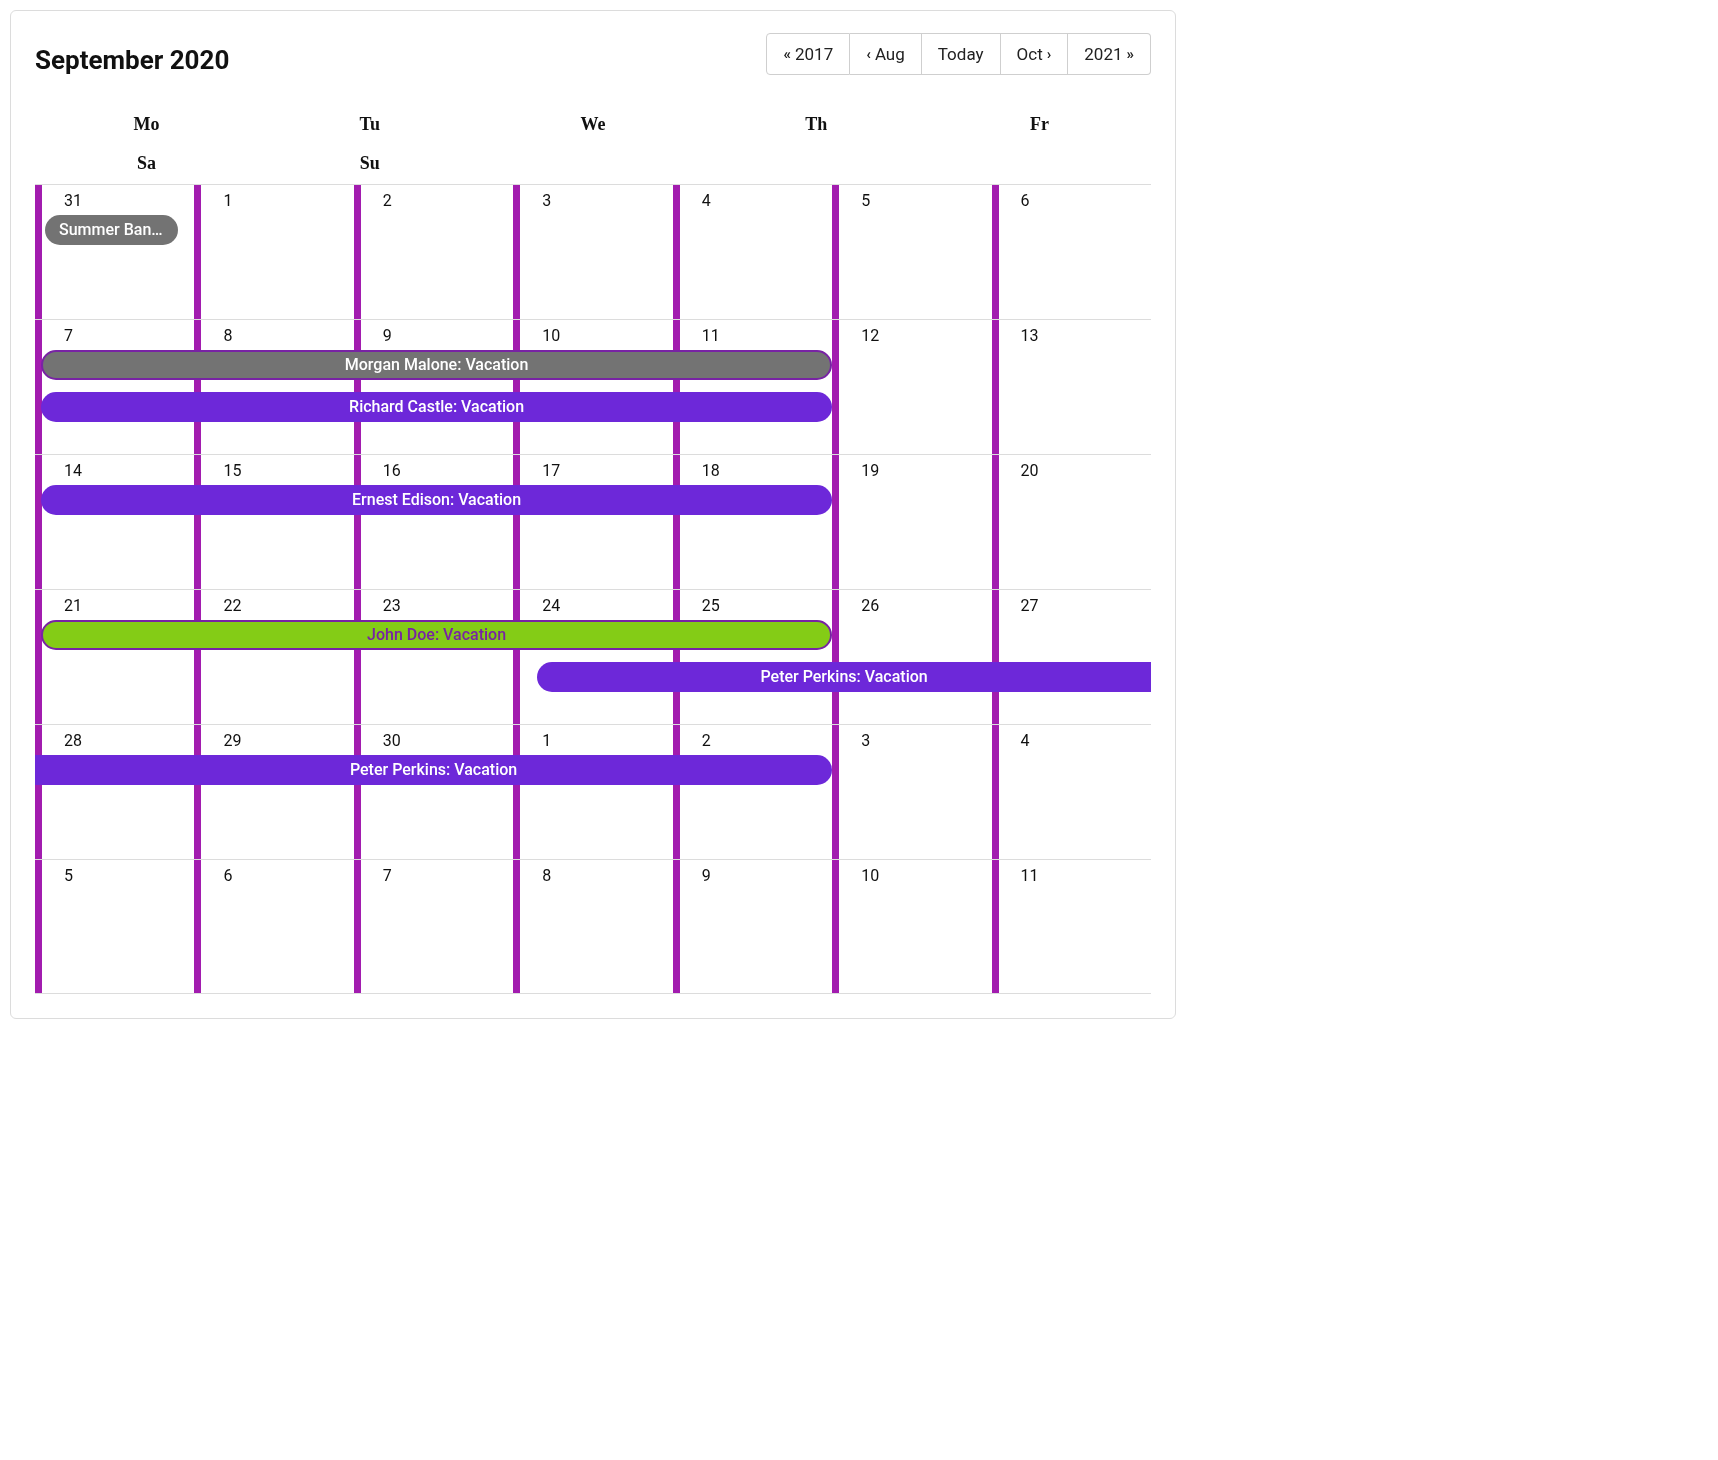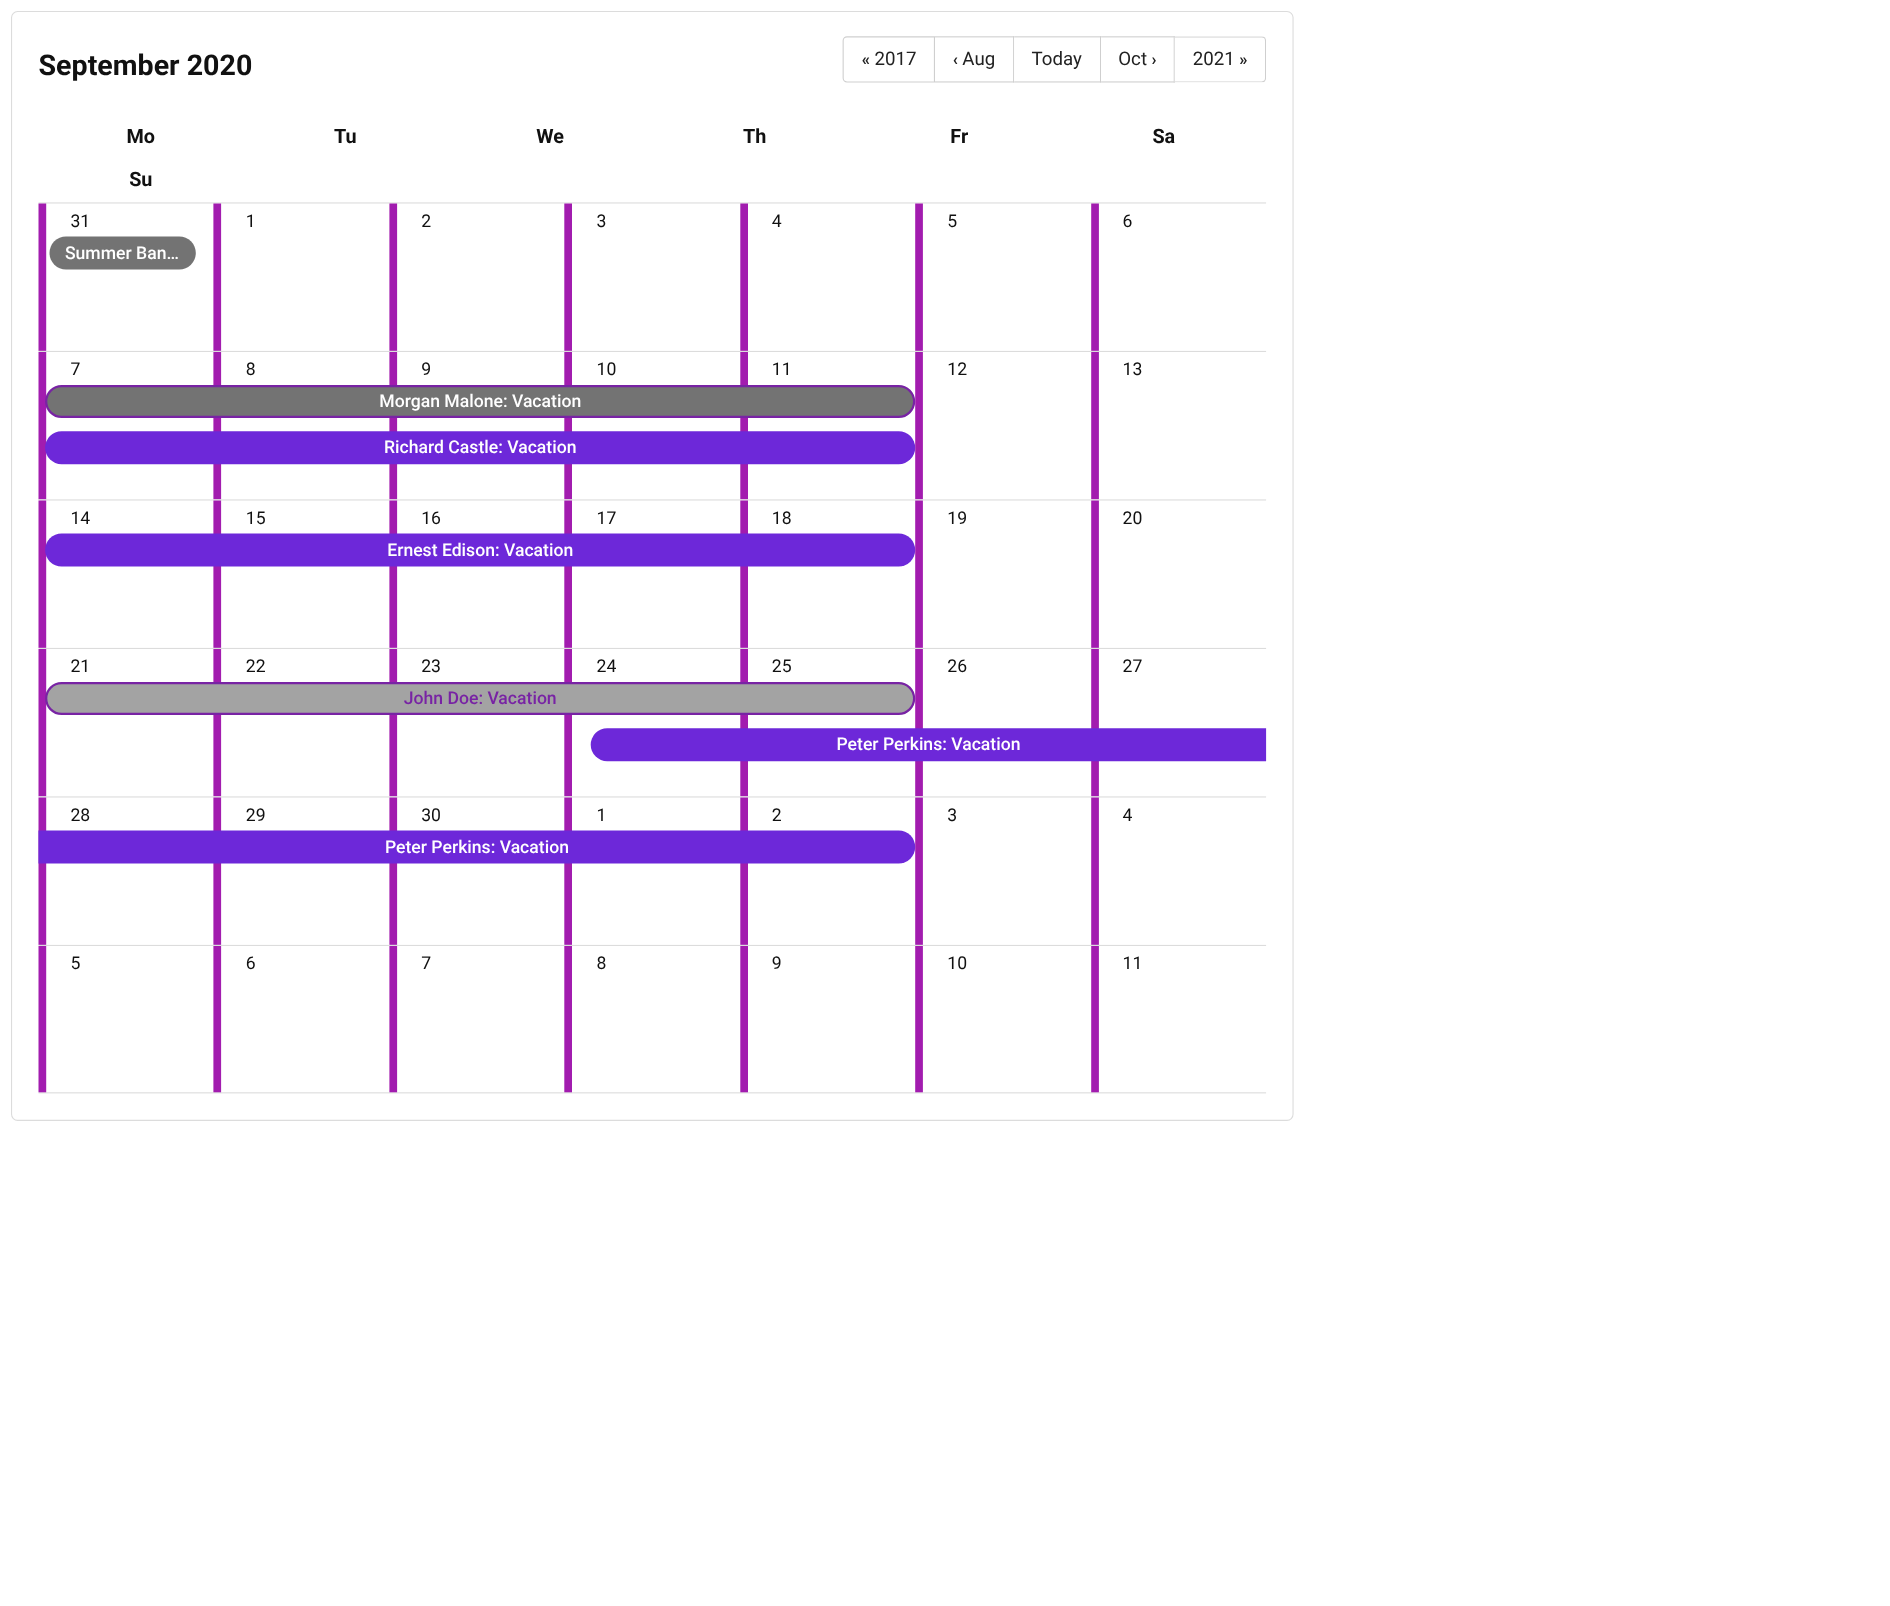--- a/index.html
+++ b/index.html
@@ -46,21 +46,22 @@
   .nav-btn:first-child { border-top-left-radius: 4px; border-bottom-left-radius: 4px; }
   .nav-btn:last-child { border-top-right-radius: 4px; border-bottom-right-radius: 4px; }
   .nav-btn .chev { font-weight: 700; font-size: 15px; line-height: 1; }
 
   .calendar {
     width: 100%;
     position: relative;
   }
   .dow-row {
     display: grid;
-    grid-template-columns: repeat(6, 1fr);
+    grid-template-columns: repeat(5, 1fr);
+    font-family: Liberation Serif, serif;
   }
   .dow {
     text-align: center;
     font-weight: 700;
     font-size: 18px;
     padding: 8px 0 10px 0;
     color: #111;
   }
   .grid {
     position: relative;
@@ -116,21 +117,21 @@
     background: #6d28d9;
     color: #fff;
   }
   .ev-salmon {
     background: #737373;
     color: #fff;
     border: 2px solid #7823a4;
     line-height: 26px;
   }
   .ev-outline {
-    background: #a3a3a3;
+    background: #84cc16;
     color: #7823a4;
     border: 2px solid #7823a4;
     line-height: 26px;
   }
   .cont-left {
     border-top-left-radius: 0;
     border-bottom-left-radius: 0;
   }
   .cont-right {
     border-top-right-radius: 0;

